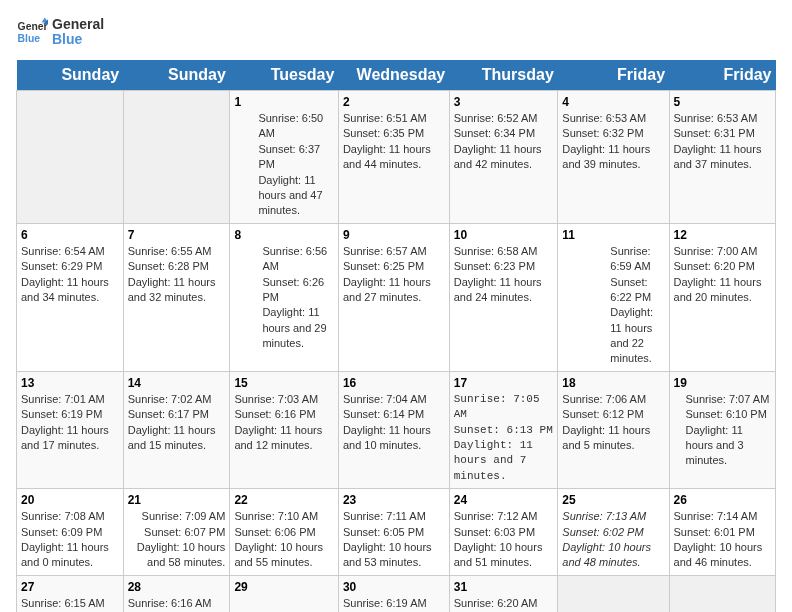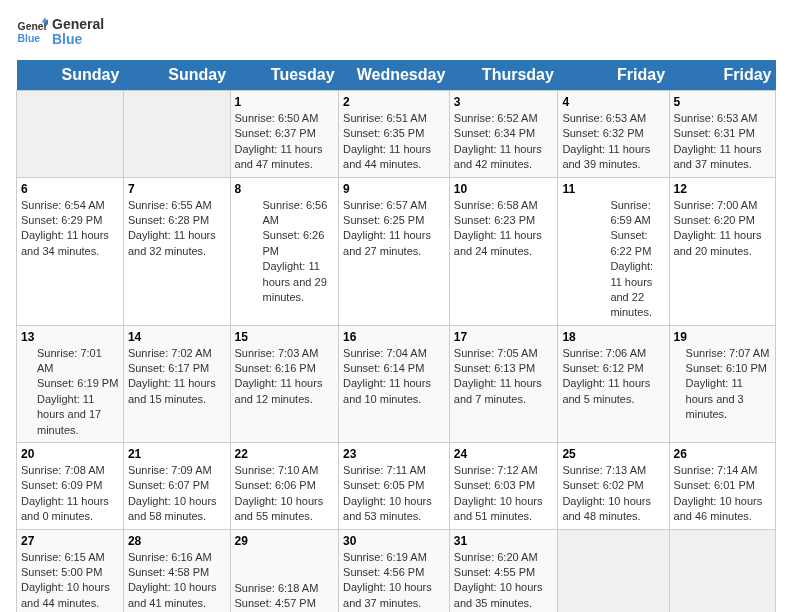--- a/index.html
+++ b/index.html
@@ -111,21 +111,21 @@
         <th>Friday</th>
         <th>Friday</th>
       </tr>
   </thead>
   <tbody id="calendar-body">
   <tr>
         <td class="empty-cell"></td>
         <td class="empty-cell"></td>
         <td>
           <span class="day-num">1</span>
-          <div class="day-info" style="white-space: pre-line;">Sunrise: 6:50 AM
+          <div class="day-info" style="white-space: pre-line; margin-left: 24px;">Sunrise: 6:50 AM
 Sunset: 6:37 PM
 Daylight: 11 hours and 47 minutes.</div>
         </td>
         <td>
           <span class="day-num">2</span>
           <div class="day-info" style="white-space: pre-line;">Sunrise: 6:51 AM
 Sunset: 6:35 PM
 Daylight: 11 hours and 44 minutes.</div>
         </td>
         <td>
@@ -187,21 +187,21 @@
         <td>
           <span class="day-num">12</span>
           <div class="day-info" style="white-space: pre-line;">Sunrise: 7:00 AM
 Sunset: 6:20 PM
 Daylight: 11 hours and 20 minutes.</div>
         </td>
       </tr>
       <tr>
         <td>
           <span class="day-num">13</span>
-          <div class="day-info" style="white-space: pre-line; margin-left: 16px;">Sunrise: 7:01 AM
+          <div class="day-info" style="white-space: pre-line;">Sunrise: 7:01 AM
 Sunset: 6:19 PM
 Daylight: 11 hours and 17 minutes.</div>
         </td>
         <td>
           <span class="day-num">14</span>
           <div class="day-info" style="white-space: pre-line;">Sunrise: 7:02 AM
 Sunset: 6:17 PM
 Daylight: 11 hours and 15 minutes.</div>
         </td>
         <td>
@@ -211,21 +211,21 @@
 Daylight: 11 hours and 12 minutes.</div>
         </td>
         <td>
           <span class="day-num">16</span>
           <div class="day-info" style="white-space: pre-line;">Sunrise: 7:04 AM
 Sunset: 6:14 PM
 Daylight: 11 hours and 10 minutes.</div>
         </td>
         <td>
           <span class="day-num">17</span>
-          <div class="day-info" style="white-space: pre-line;">Sunrise: 7:05 AM
+          <div class="day-info" style="white-space: pre-line; font-family: Liberation Mono, monospace;">Sunrise: 7:05 AM
 Sunset: 6:13 PM
 Daylight: 11 hours and 7 minutes.</div>
         </td>
         <td>
           <span class="day-num">18</span>
           <div class="day-info" style="white-space: pre-line;">Sunrise: 7:06 AM
 Sunset: 6:12 PM
 Daylight: 11 hours and 5 minutes.</div>
         </td>
         <td>
@@ -237,21 +237,21 @@
       </tr>
       <tr>
         <td>
           <span class="day-num">20</span>
           <div class="day-info" style="white-space: pre-line;">Sunrise: 7:08 AM
 Sunset: 6:09 PM
 Daylight: 11 hours and 0 minutes.</div>
         </td>
         <td>
           <span class="day-num">21</span>
-          <div class="day-info" style="white-space: pre-line;">Sunrise: 7:09 AM
+          <div class="day-info" style="white-space: pre-line; text-align: right;">Sunrise: 7:09 AM
 Sunset: 6:07 PM
 Daylight: 10 hours and 58 minutes.</div>
         </td>
         <td>
           <span class="day-num">22</span>
           <div class="day-info" style="white-space: pre-line;">Sunrise: 7:10 AM
 Sunset: 6:06 PM
 Daylight: 10 hours and 55 minutes.</div>
         </td>
         <td>
@@ -261,21 +261,21 @@
 Daylight: 10 hours and 53 minutes.</div>
         </td>
         <td>
           <span class="day-num">24</span>
           <div class="day-info" style="white-space: pre-line;">Sunrise: 7:12 AM
 Sunset: 6:03 PM
 Daylight: 10 hours and 51 minutes.</div>
         </td>
         <td>
           <span class="day-num">25</span>
-          <div class="day-info" style="white-space: pre-line;">Sunrise: 7:13 AM
+          <div class="day-info" style="white-space: pre-line; font-style: italic;">Sunrise: 7:13 AM
 Sunset: 6:02 PM
 Daylight: 10 hours and 48 minutes.</div>
         </td>
         <td>
           <span class="day-num">26</span>
           <div class="day-info" style="white-space: pre-line;">Sunrise: 7:14 AM
 Sunset: 6:01 PM
 Daylight: 10 hours and 46 minutes.</div>
         </td>
       </tr>

